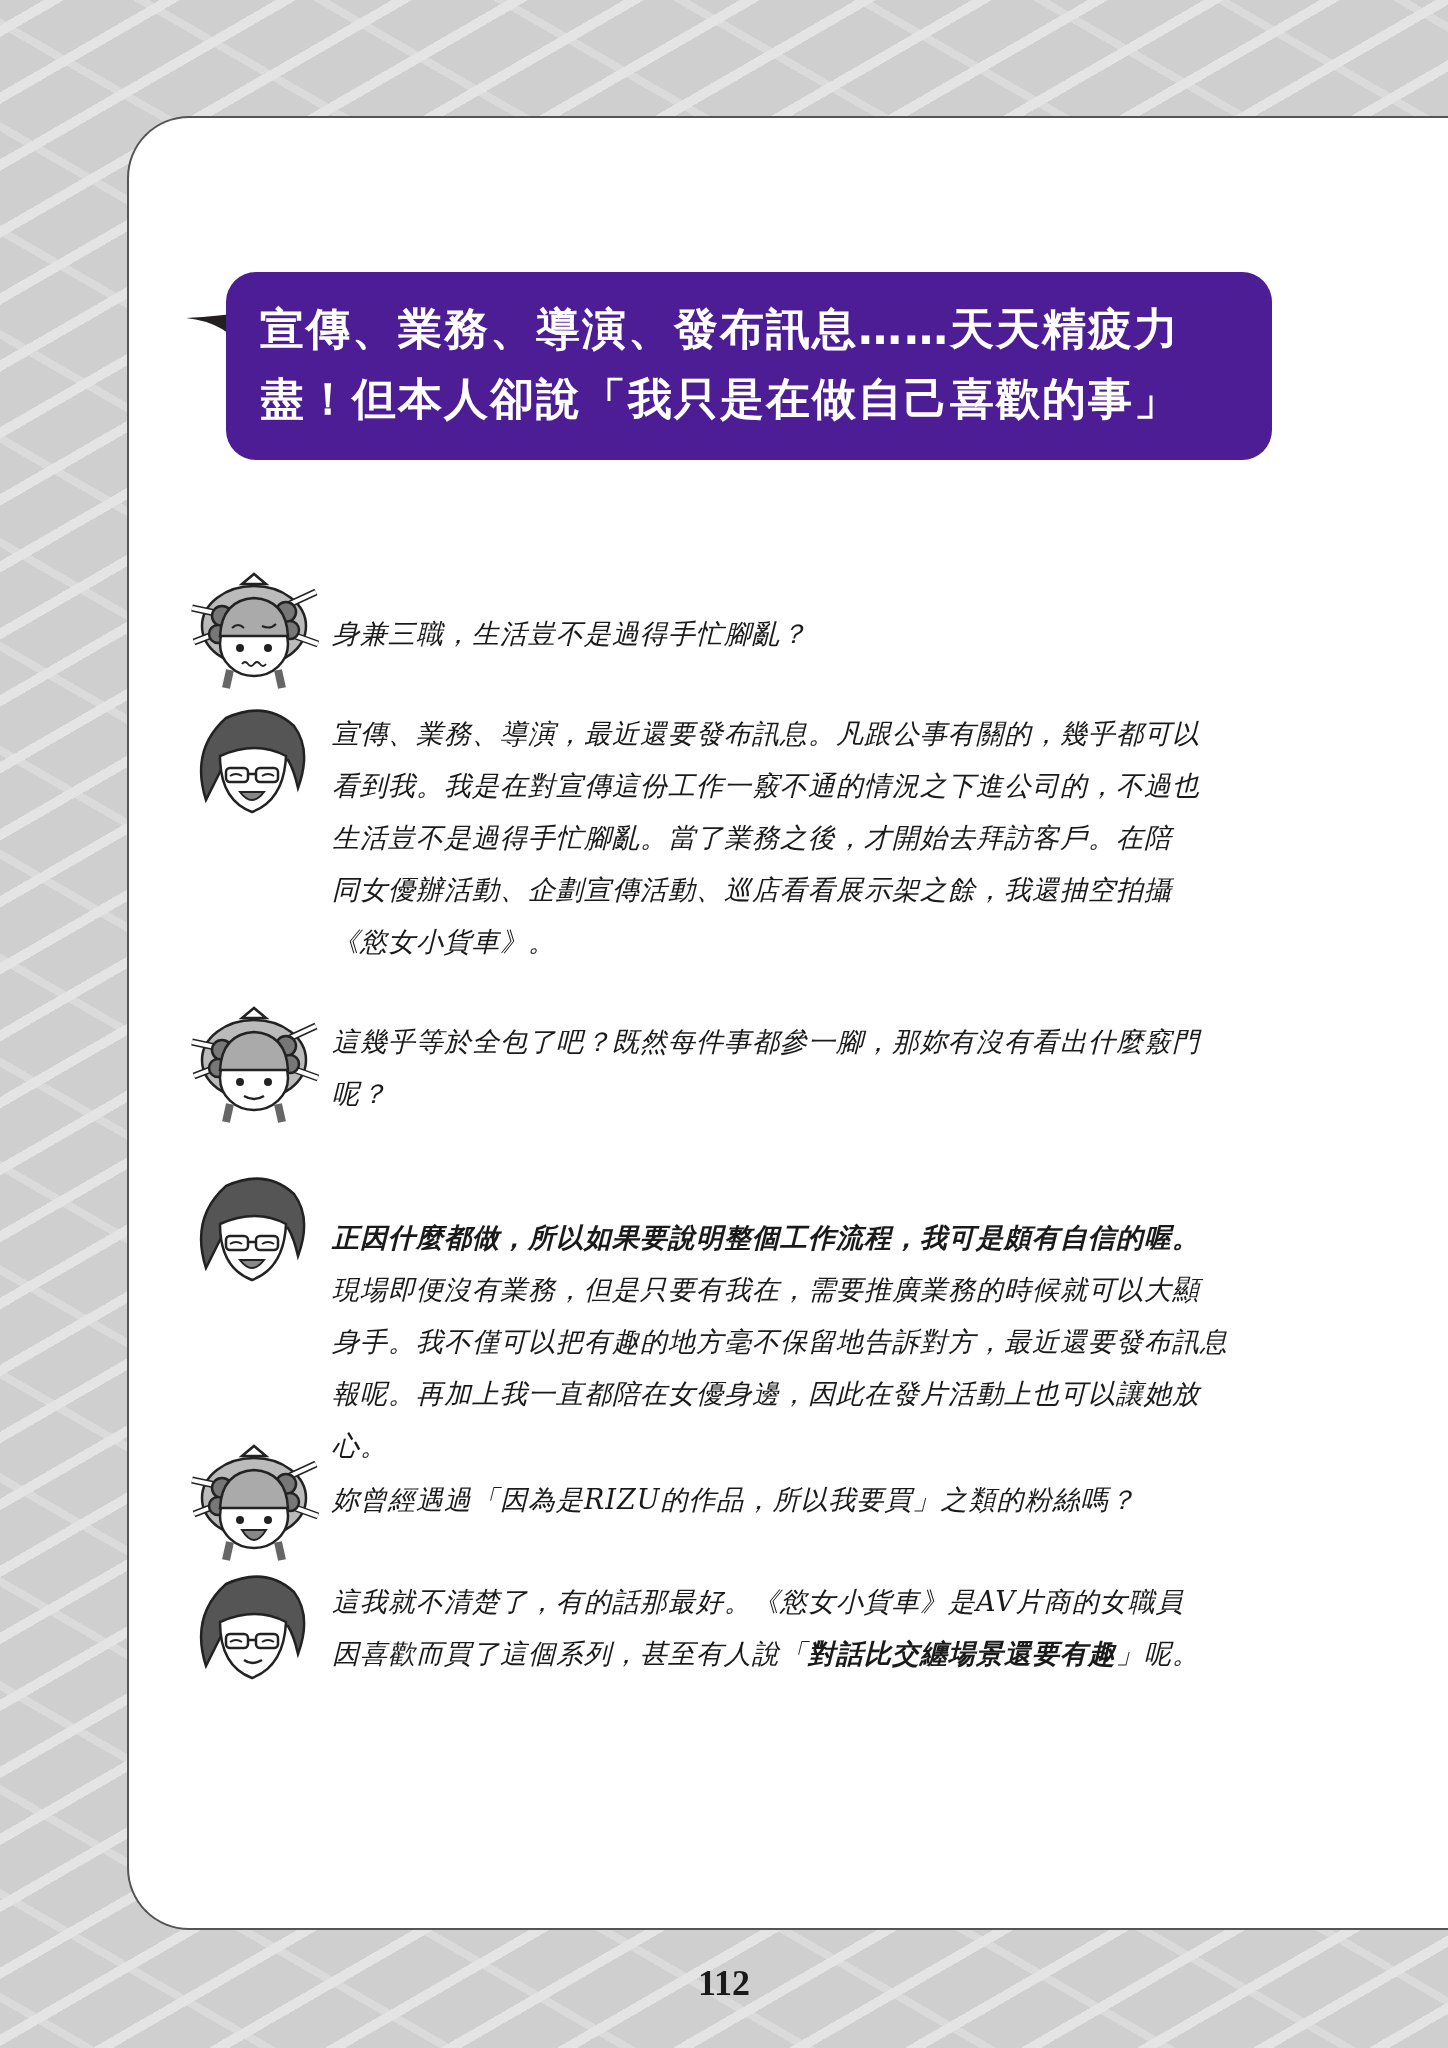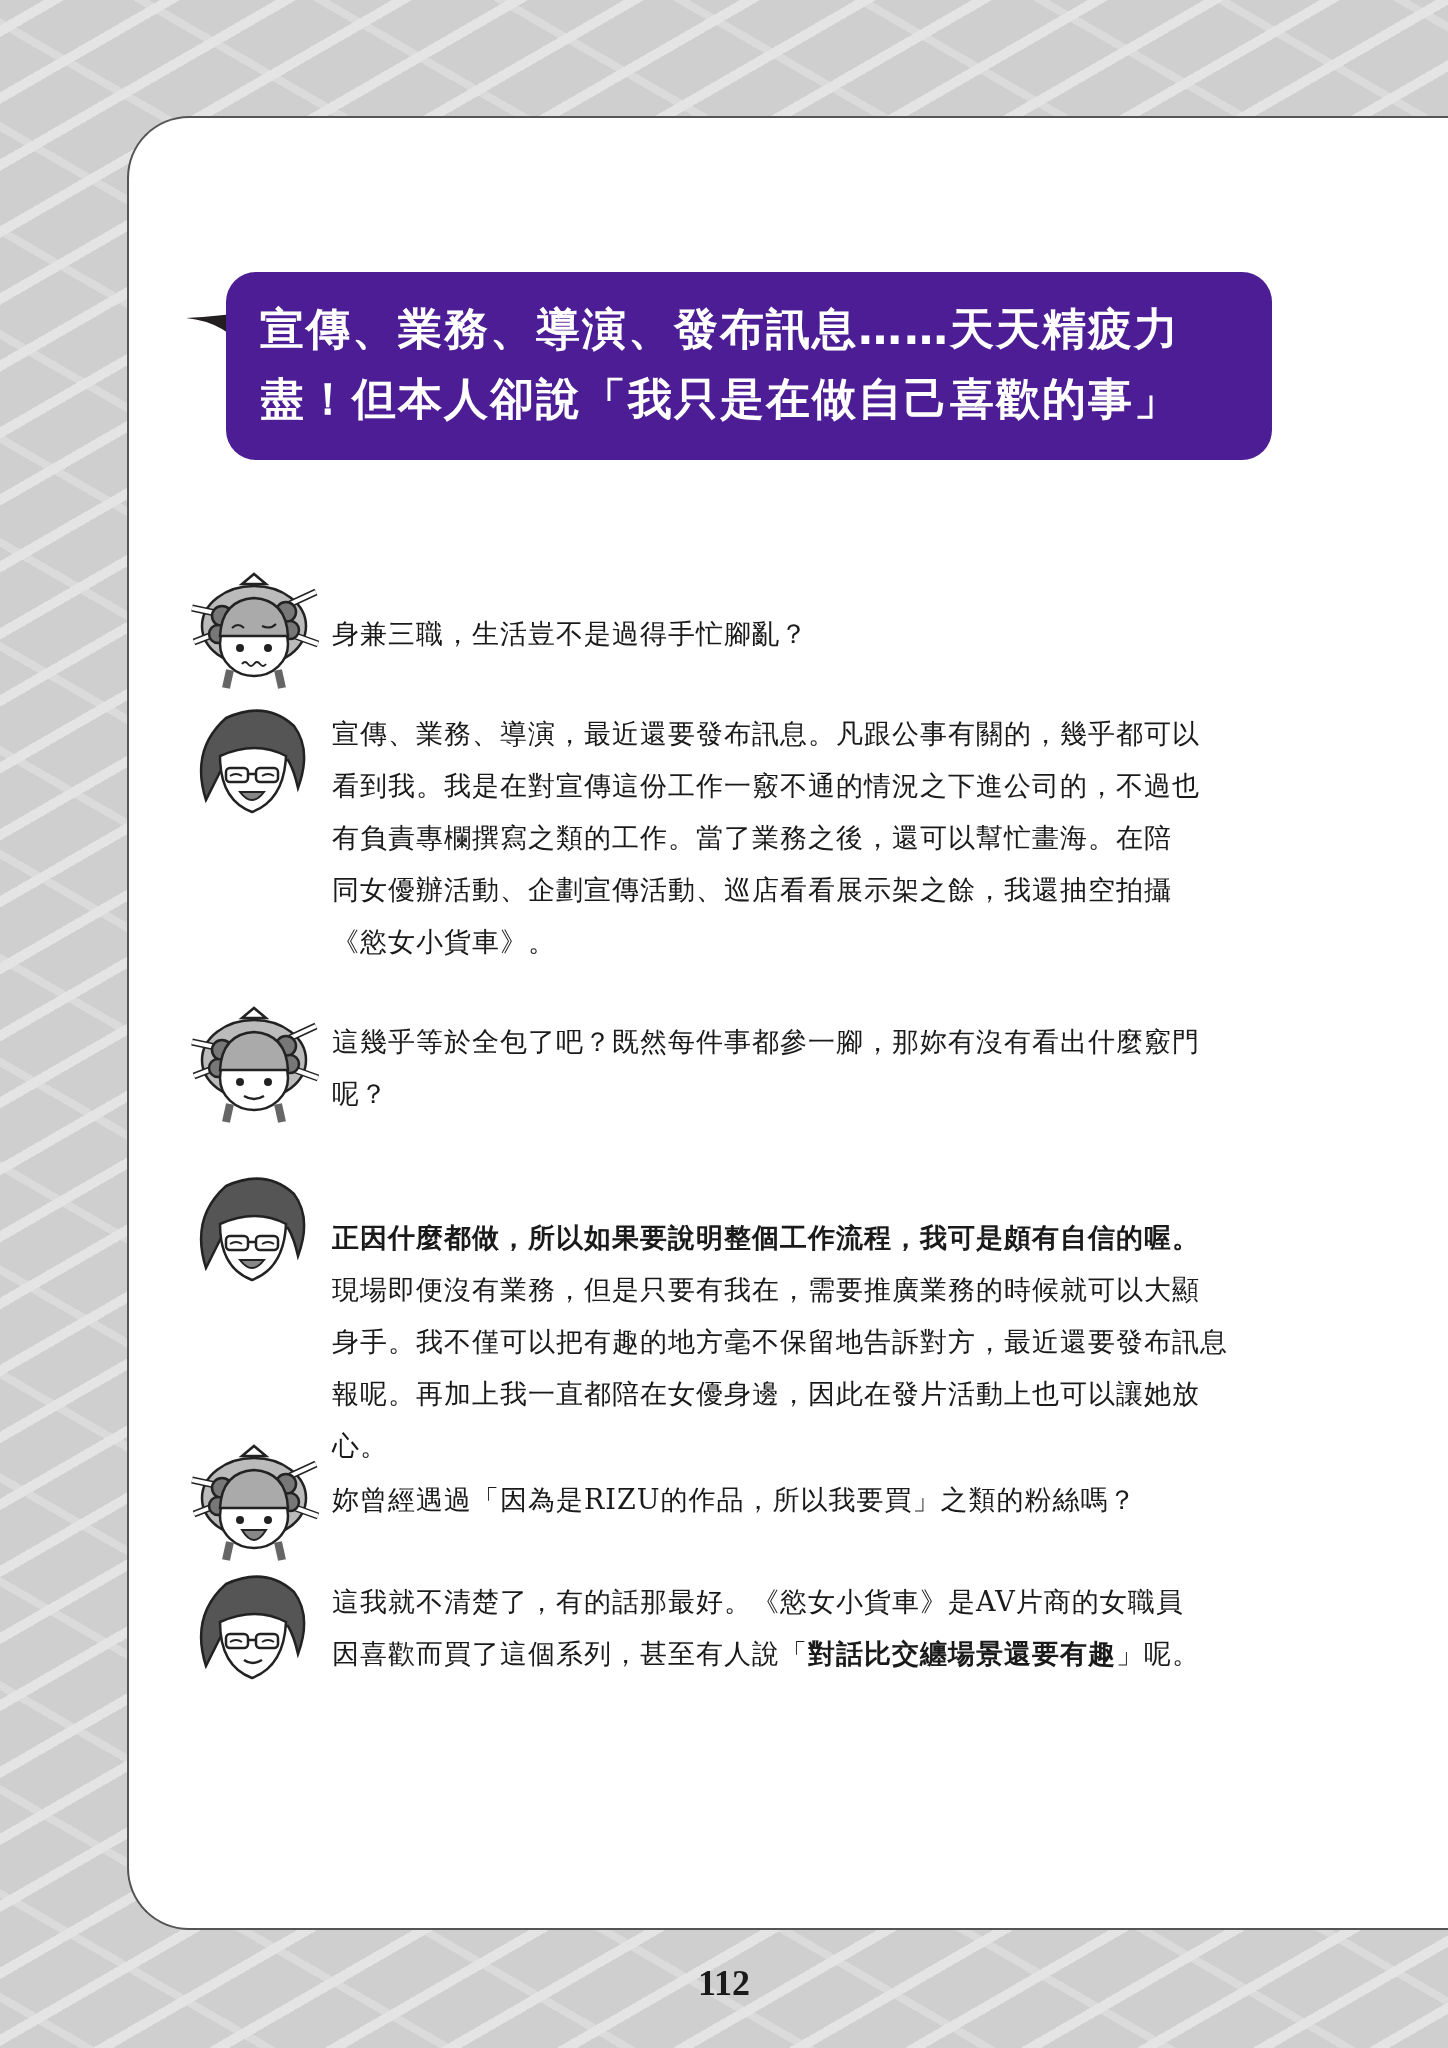--- a/index.html
+++ b/index.html
@@ -25,21 +25,21 @@
   }
   .bubble-tail {
     position:absolute; left:186px; top:312px; width:60px; height:40px;
   }
   .bubble .line { display:block; white-space:nowrap; }
   .avatar { position:absolute; left:186px; width:136px; height:130px; }
   .text {
     position:absolute; left:332px; width:940px;
     font-size:27px; line-height:52px; color:#1a1a1a; letter-spacing:1px;
   }
-  .text .ln { display:block; white-space:nowrap; }
+  .text .ln { display:block; white-space:nowrap;font-style:italic; }
   .bold { font-family:"DejaVu Sans","Liberation Sans",sans-serif; font-weight:bold; }
   .page-number {
     position:absolute; left:0; width:1448px; top:1962px; text-align:center;
     font-family:"Liberation Serif","DejaVu Serif",serif; font-weight:bold;
     font-size:36px; color:#1a1a1a;
   }
 </style>
 </head>
 <body>
 
@@ -166,21 +166,21 @@
   <path d="M58 94 Q66 100 76 94" stroke="#222" stroke-width="2.5" fill="none"></path>
 </svg>
 
 <div class="text" style="top:608px">
   <span class="ln">身兼三職，生活豈不是過得手忙腳亂？</span>
 </div>
 
 <div class="text" style="top:708px">
   <span class="ln">宣傳、業務、導演，最近還要發布訊息。凡跟公事有關的，幾乎都可以</span>
   <span class="ln">看到我。我是在對宣傳這份工作一竅不通的情況之下進公司的，不過也</span>
-  <span class="ln">有負責專欄撰寫之類的工作。當了業務之後，還可以幫忙畫海。在陪</span>
+  <span class="ln">生活豈不是過得手忙腳亂。當了業務之後，才開始去拜訪客戶。在陪</span>
   <span class="ln">同女優辦活動、企劃宣傳活動、巡店看看展示架之餘，我還抽空拍攝</span>
   <span class="ln">《慾女小貨車》。</span>
 </div>
 
 <div class="text" style="top:1016px">
   <span class="ln">這幾乎等於全包了吧？既然每件事都參一腳，那妳有沒有看出什麼竅門</span>
   <span class="ln">呢？</span>
 </div>
 
 <div class="text" style="top:1212px">

